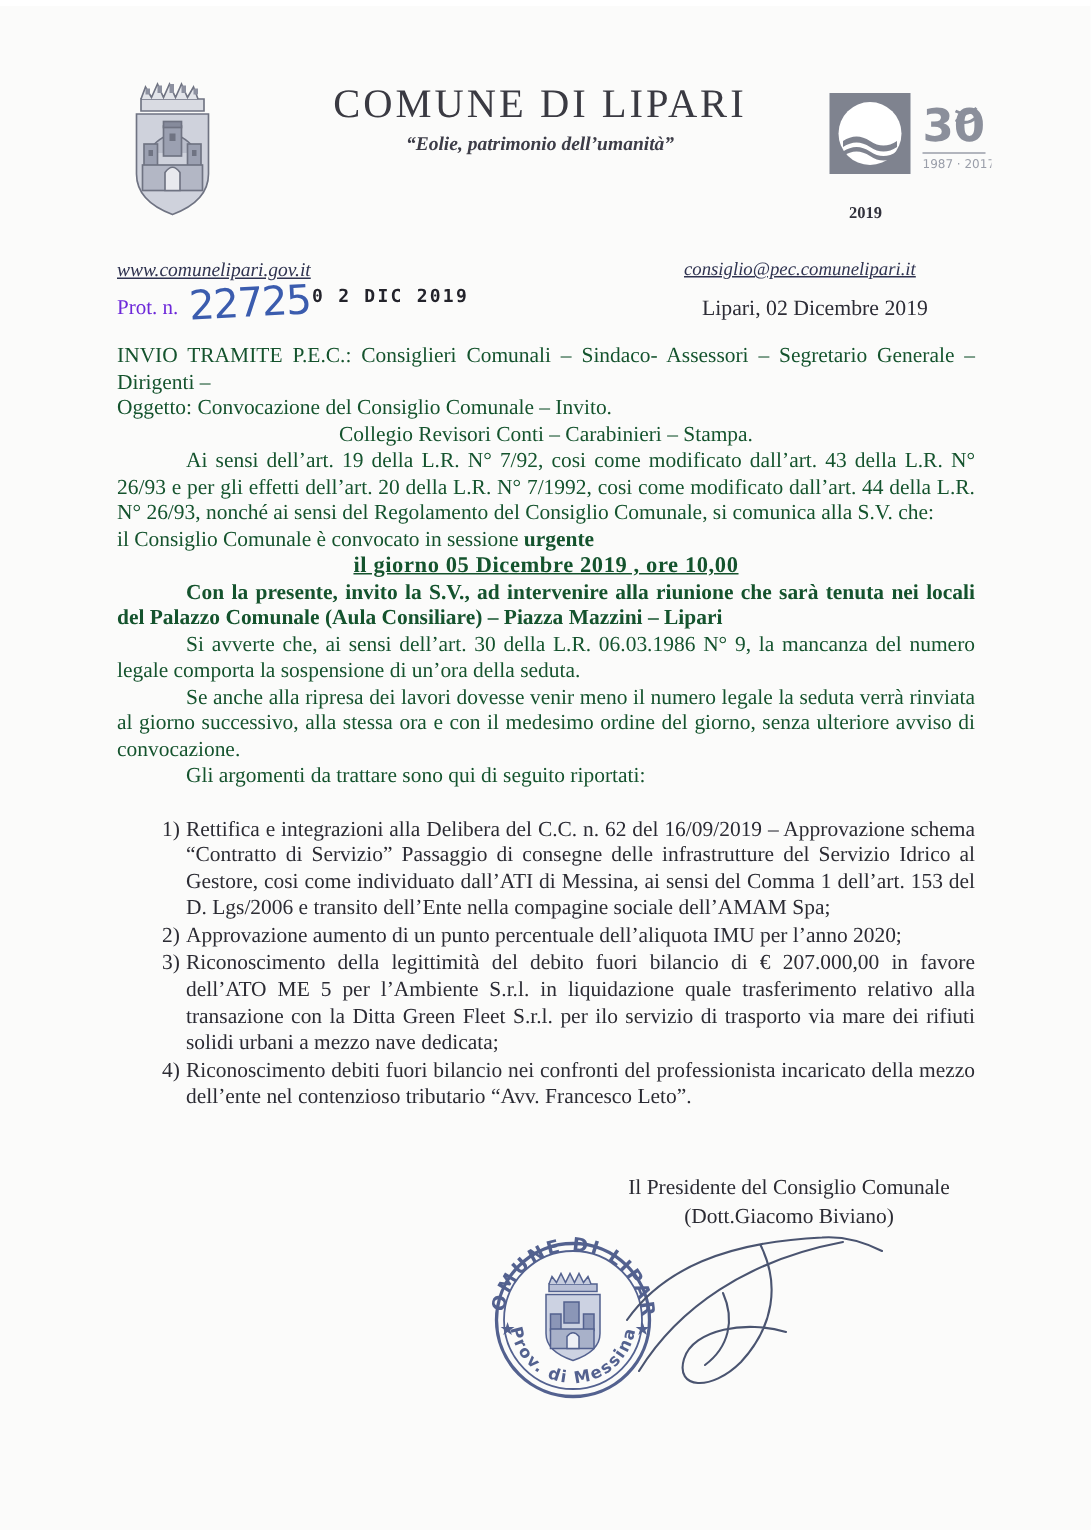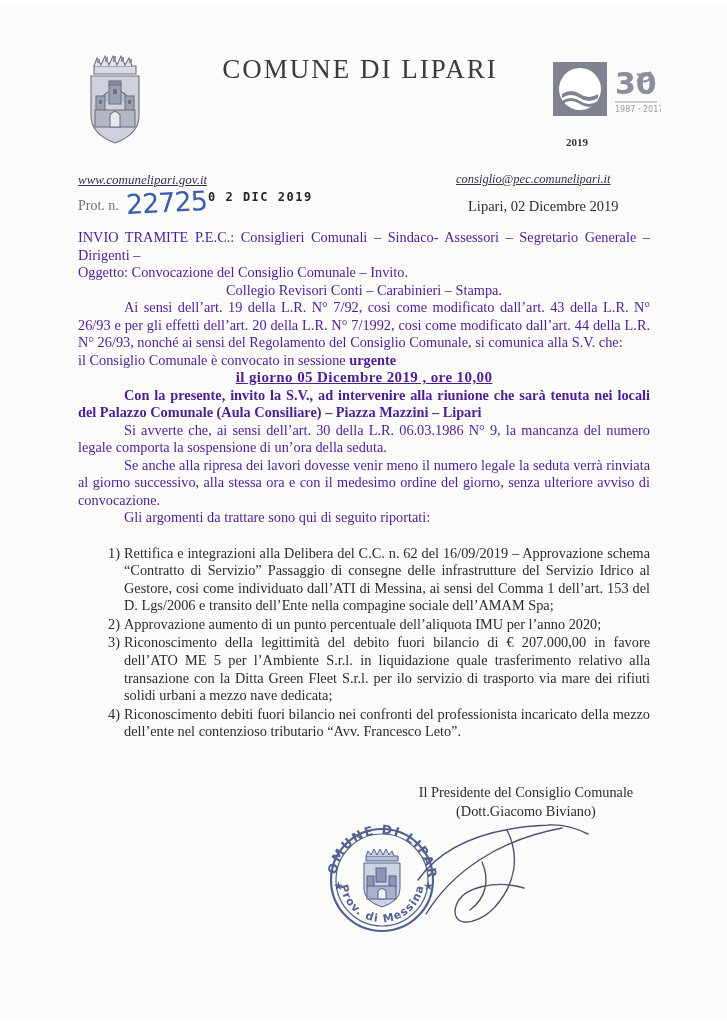--- a/index.html
+++ b/index.html
@@ -100,21 +100,21 @@
     color: #2f3350;
     text-decoration: underline;
   }
 
   
   .prot-label {
     position: absolute;
     left: 78px;
     top: 194px;
     font-size: 14px;
-    color: #737373;
+    color: #6d28d9;
   }
   .prot-number {
     position: absolute;
     left: 126px;
     top: 183px;
     font-size: 27px;
     color: #2b4fa8;
     font-family: "DejaVu Sans", sans-serif;
     letter-spacing: -1px;
     transform: rotate(-3deg);
@@ -143,21 +143,21 @@
     position: absolute;
     left: 78px;
     top: 225px;
     width: 572px;
   }
   p.tx {
     margin: 0;
     font-size: 14.3px;
     line-height: 17.5px;
     text-align: justify;
-    color: #4c1d95;
+    color: #14532d;
   }
   p.center { text-align: center; }
   .indent { text-indent: 46px; }
   .gap-m { margin-top: 16px; }
   .gap-l { margin-top: 22px; }
   .b { font-weight: bold; }
   .u-bold {
     font-weight: bold;
     text-decoration: underline;
     font-size: 15px;
@@ -252,20 +252,21 @@
 
           <rect x="15" y="50" width="3" height="4" fill="#6f7382" stroke="none"></rect>
           <rect x="44" y="50" width="3" height="4" fill="#6f7382" stroke="none"></rect>
           <rect x="29" y="39" width="4" height="5" fill="#6f7382" stroke="none"></rect>
         </g>
       </svg>
     </div>
 
     <div class="titleblock">
       <div class="title-main">COMUNE  DI  LIPARI</div>
+      <div class="title-motto">“Eolie, patrimonio dell’umanità”</div>
     </div>
 
     <div class="bluflag">
       <svg viewBox="0 0 110 80" width="110" height="80" aria-hidden="true">
 
         <rect x="2" y="6" width="54" height="54" fill="#7f838f"></rect>
         <circle cx="29" cy="33" r="21" fill="#ffffff"></circle>
         <path d="M11 38 q9 -6 18 0 q9 6 18 0 v4 q-9 6 -18 0 q-9 -6 -18 0 z" fill="#7f838f"></path>
         <path d="M11 45 q9 -6 18 0 q9 6 18 0 v3 q-9 6 -18 0 q-9 -6 -18 0 z" fill="#7f838f"></path>
 

